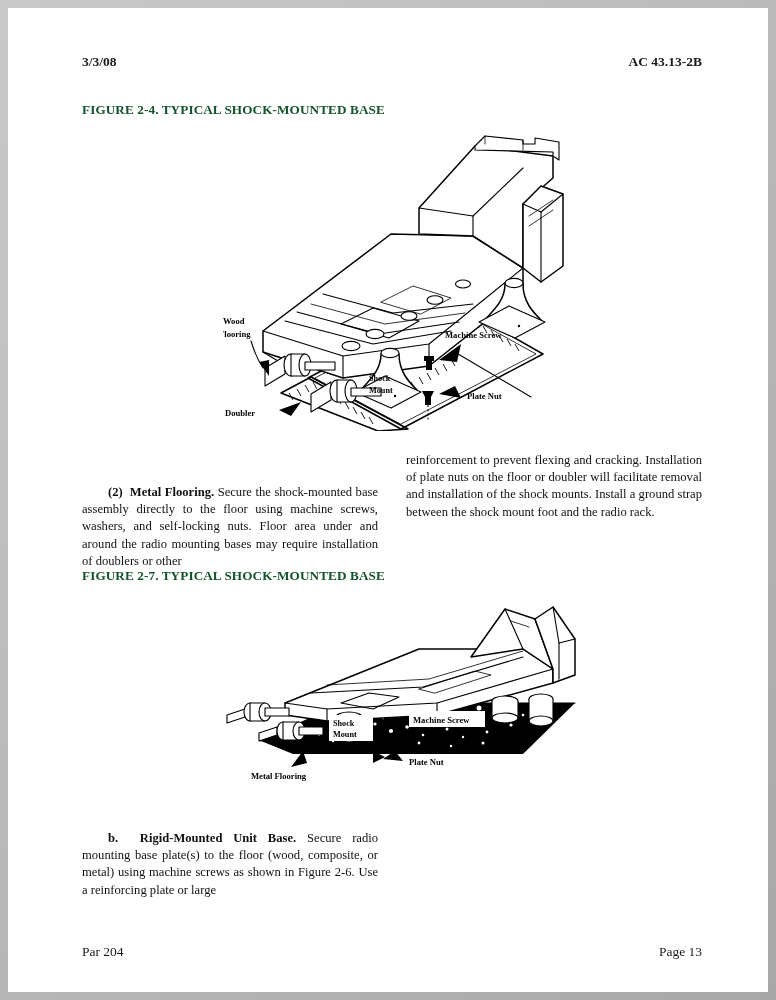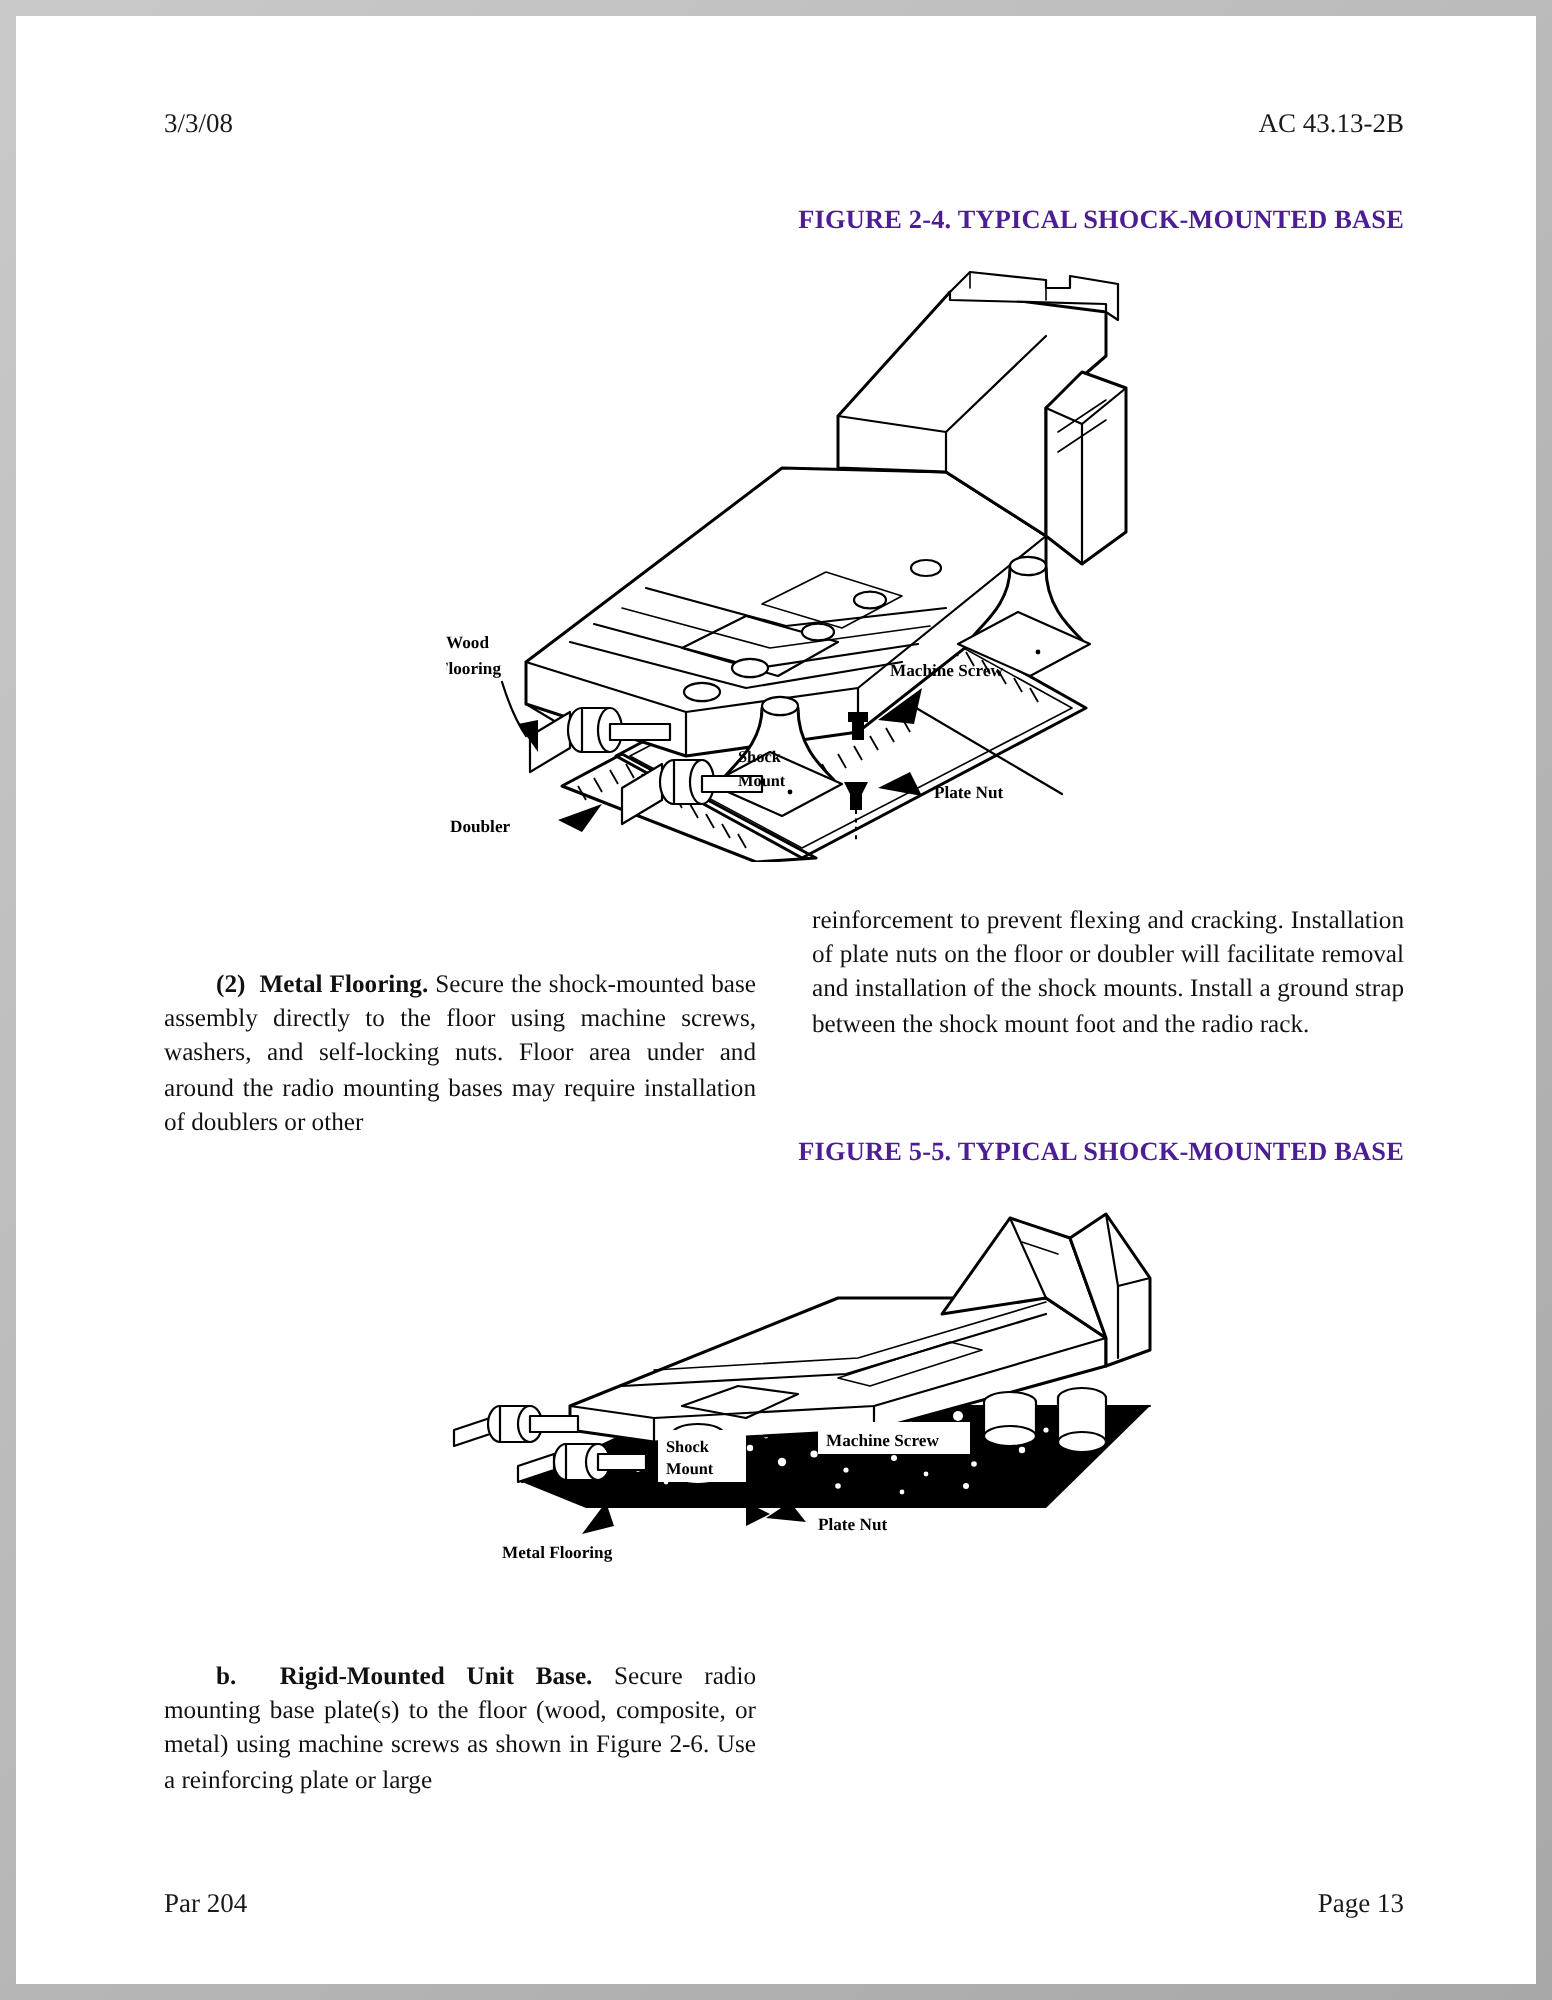--- a/index.html
+++ b/index.html
@@ -34,34 +34,35 @@
   }
 
   
   .run-head {
     position: absolute;
     top: 46px;
     left: 74px;
     width: 620px;
     font-size: 13.5px;
     color: #1a1a1a;
+    font-weight: bold;
   }
   .run-head .left  { float: left; }
   .run-head .right { float: right; text-align: center; }
 
   
   .fig-title {
     position: absolute;
     left: 74px;
     width: 620px;
-    text-align: right;
+    text-align: left;
     font-weight: bold;
     font-size: 13.2px;
     letter-spacing: .1px;
-    color: #4c1d95;
+    color: #14532d;
   }
   #fig-title-24 { top: 94px; }
   #fig-title-25 { top: 560px; }
 
   
   .figure { position: absolute; }
   #figure-24 { left: 215px; top: 108px; width: 350px; height: 315px; }
   #figure-25 { left: 215px; top: 583px; width: 380px; height: 195px; }
   .figure svg { display: block; width: 100%; height: 100%; }
 
@@ -278,21 +279,21 @@
           <b>(2)</b>&nbsp;
           <b>Metal Flooring.</b><span> Secure the shock-mounted base assembly directly to the floor using machine screws, washers, and self-locking nuts. Floor area under and around the radio mounting bases may require installation of doublers or other</span>
         </p>
       </div>
       <div class="col">
         <p>reinforcement to prevent flexing and cracking. Installation of plate nuts on the floor or doubler will facilitate removal and installation of the shock mounts. Install a ground strap between the shock mount foot and the radio rack.</p>
       </div>
       <div class="clear"></div>
     </div>
 
-    <div class="fig-title" id="fig-title-25">FIGURE 5-5.  TYPICAL SHOCK-MOUNTED BASE</div>
+    <div class="fig-title" id="fig-title-25">FIGURE 2-7.  TYPICAL SHOCK-MOUNTED BASE</div>
 
     <div class="figure" id="figure-25">
       <svg viewBox="0 0 380 195" xmlns="http://www.w3.org/2000/svg">
 
         <g>
           <path class="fillk" d="M 38 150 L 120 112 L 352 112 L 300 163 L 70 163 Z"></path>
           <path class="ln2" d="M 38 150 L 120 112 L 352 112"></path>
 
           <g fill="#ffffff">
             <circle cx="152" cy="133" r="1.6"></circle>

